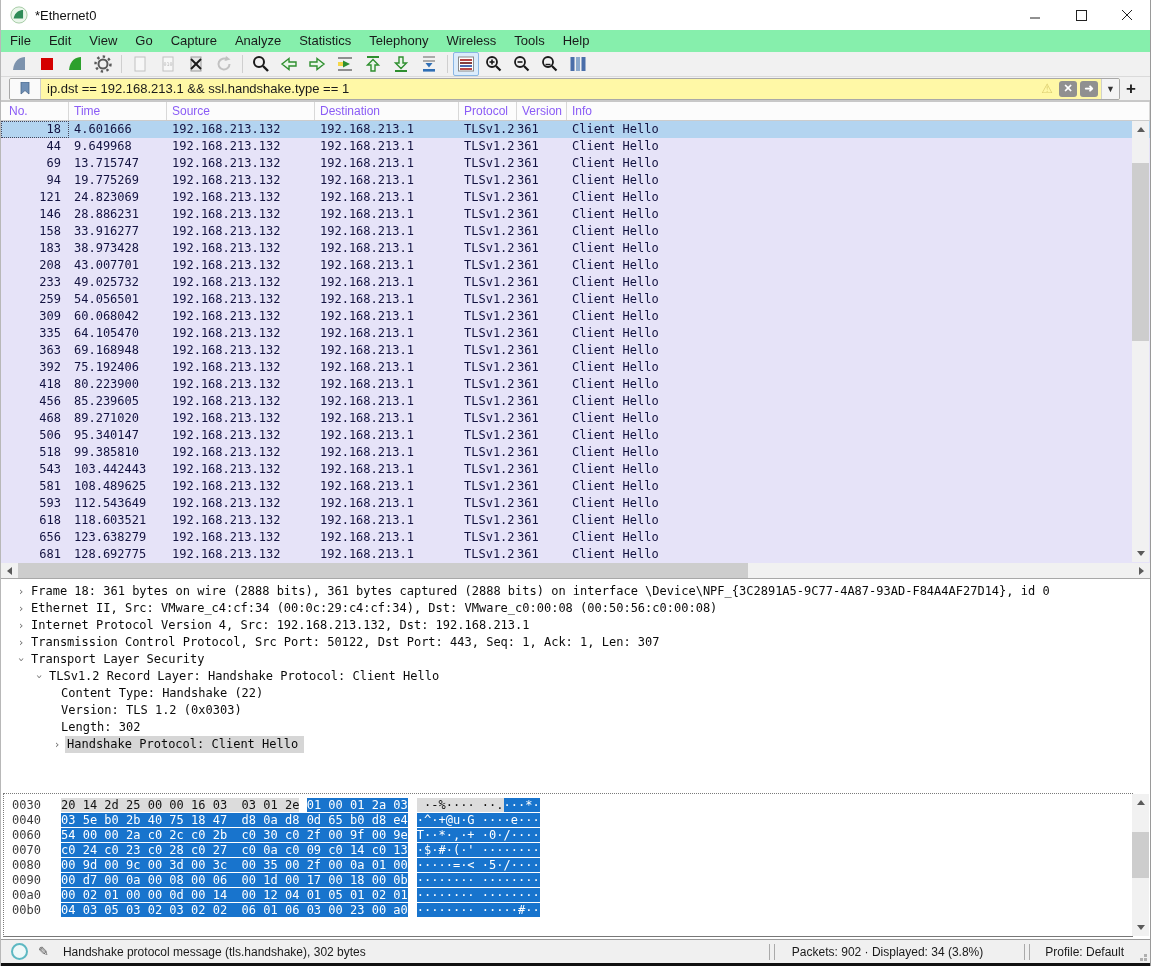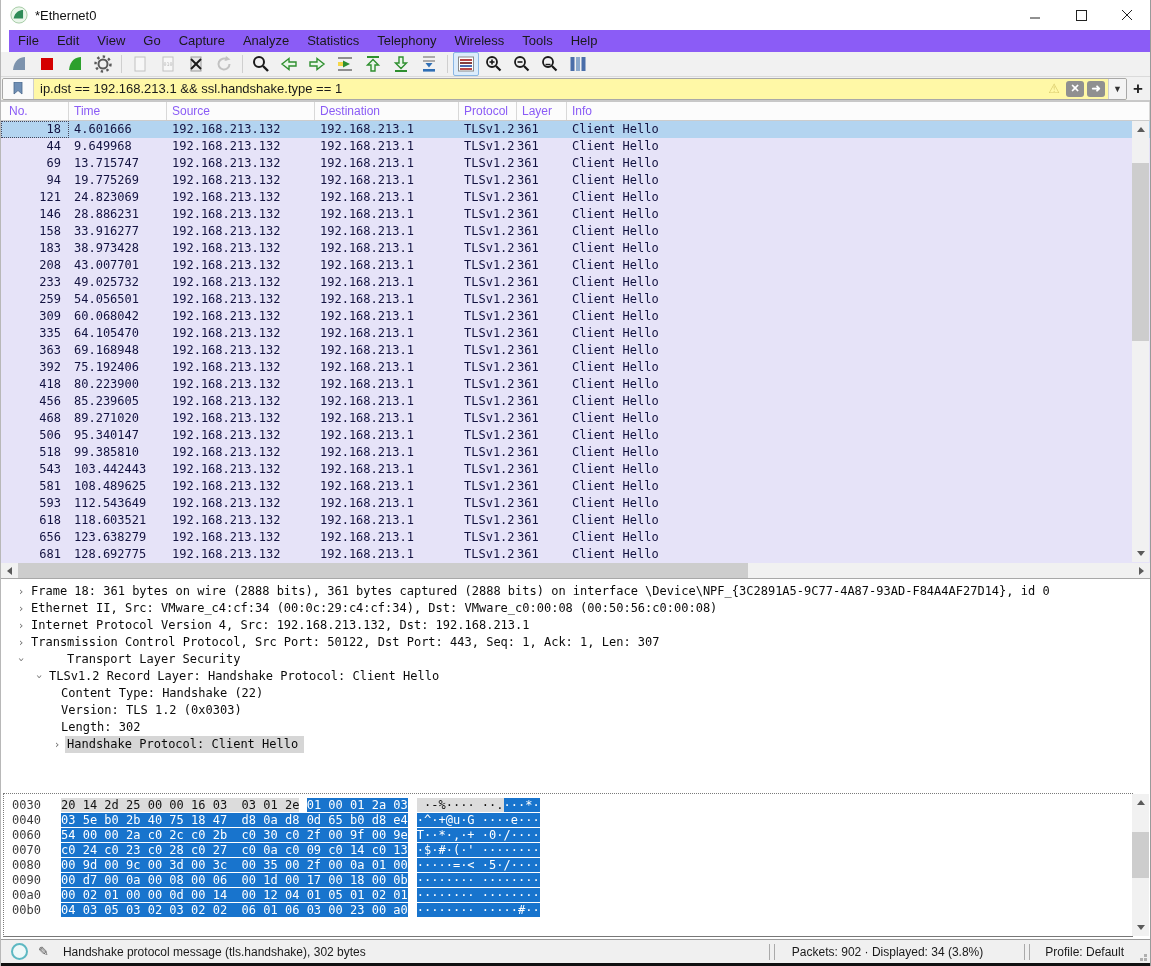--- a/index.html
+++ b/index.html
@@ -8,30 +8,30 @@
     font-family:"Liberation Sans",sans-serif;overflow:hidden;
     border-left:1px solid #b8b8b8;border-right:1px solid #9a9a9a;box-sizing:border-box;
   }
   
   .titlebar{position:absolute;left:0;top:0;right:0;height:30px;background:#ffffff;display:flex;align-items:center;}
   .app-icon{width:18px;height:18px;margin-left:9px;}
   .title-text{font-size:13px;color:#111;margin-left:7px;flex:1;}
   .win-btn{width:46px;height:30px;display:flex;align-items:center;justify-content:center;font-size:14px;color:#222;}
   .win-btn svg{display:block}
   
-  .menubar{position:absolute;left:0;top:30px;right:0;height:22px;background:#8b5cf6;display:flex;align-items:center;margin-left:8px;}
+  .menubar{position:absolute;left:0;top:30px;right:0;height:22px;background:#86efac;display:flex;align-items:center;}
   .menu-item{padding:0 9px;font-size:13px;color:#1a1a1a;line-height:22px;}
   
   .toolbar{position:absolute;left:0;top:52px;right:0;height:25px;background:#f1f1f1;border-bottom:1px solid #dadada;display:flex;align-items:center;padding-left:4px;box-sizing:border-box;}
   .tbtn{width:24px;height:22px;display:flex;align-items:center;justify-content:center;margin:0 1px;border:1px solid transparent;border-radius:2px;}
   .tbtn.active{background:#dcecfb;border-color:#8ab6e4;}
   .tbtn.disabled{opacity:.45;}
   .tsep{width:1px;height:18px;background:#cfcfcf;margin:0 4px;}
   
-  .filterbar{position:absolute;left:0;top:77px;right:0;height:24px;background:#f1f1f1;border-bottom:1px solid #c9c9c9;display:flex;align-items:center;box-sizing:border-box;padding:0 1px;}
+  .filterbar{position:absolute;left:0;top:77px;right:0;height:24px;background:#f1f1f1;border-bottom:1px solid #c9c9c9;display:flex;align-items:center;box-sizing:border-box;padding:0 8px;}
   .filter-field{flex:1;height:20px;border:1px solid #a8a8a8;border-radius:2px;background:#fff8a6;display:flex;align-items:center;overflow:hidden;}
   .bookmark-seg{width:30px;height:100%;background:#fafafa;border-right:1px solid #cfcfcf;display:flex;align-items:center;justify-content:center;}
   .filter-input{flex:1;border:none;outline:none;background:transparent;font-family:"Liberation Sans",sans-serif;font-size:13px;color:#1a1a1a;padding:0 6px;height:100%;}
   .warn-glyph{font-size:13px;color:rgba(186,166,60,.55);margin-right:6px;}
   .mini-btn{width:18px;height:16px;background:#909090;border-radius:3px;color:#fff;font-size:11px;font-weight:bold;display:flex;align-items:center;justify-content:center;margin-right:3px;line-height:1;}
   .chev-seg{width:17px;height:100%;background:#f4f4f4;border-left:1px solid #cfcfcf;display:flex;align-items:center;justify-content:center;font-size:9px;color:#333;}
   .plus-btn{width:22px;text-align:center;font-size:17px;color:#222;font-weight:bold;}
   
   .packetlist{position:absolute;left:0;top:101px;right:0;height:476px;background:#fff;border-top:1px solid #c8c8c8;box-sizing:border-box;}
   .plheader{display:grid;grid-template-columns:68px 98px 148px 144px 58px 50px 1fr;height:18px;background:#fcfcfc;border-bottom:1px solid #cccccc;font-size:12px;color:#8b5cf6;}
@@ -278,21 +278,21 @@
     <div class="plus-btn">+</div>
   </div>
 
   <div class="packetlist">
     <div class="plheader" id="plheader">
         <div class="hcell" style="padding-left: 8px;">No.</div>
         <div class="hcell">Time</div>
         <div class="hcell">Source</div>
         <div class="hcell">Destination</div>
         <div class="hcell">Protocol</div>
-        <div class="hcell">Layer</div>
+        <div class="hcell">Version</div>
         <div class="hcell">Info</div>
       </div>
     <div class="plrows" id="plrows">
         <div class="prow selected">
           <div class="c0">18</div>
           <div class="c1">4.601666</div>
           <div class="c2">192.168.213.132</div>
           <div class="c3">192.168.213.1</div>
           <div class="c4">TLSv1.2</div>
           <div class="c5">361</div>
@@ -554,21 +554,21 @@
         <span class="dtext">Ethernet II, Src: VMware_c4:cf:34 (00:0c:29:c4:cf:34), Dst: VMware_c0:00:08 (00:50:56:c0:00:08)</span>
       </div>
       <div class="dline" style="padding-left: 12px;">
         <span class="dexp">›</span>
         <span class="dtext">Internet Protocol Version 4, Src: 192.168.213.132, Dst: 192.168.213.1</span>
       </div>
       <div class="dline" style="padding-left: 12px;">
         <span class="dexp">›</span>
         <span class="dtext">Transmission Control Protocol, Src Port: 50122, Dst Port: 443, Seq: 1, Ack: 1, Len: 307</span>
       </div>
-      <div class="dline" style="padding-left: 12px; gap: 36px;">
+      <div class="dline" style="padding-left: 12px;">
         <span class="dexp open">›</span>
         <span class="dtext">Transport Layer Security</span>
       </div>
       <div class="dline" style="padding-left: 30px;">
         <span class="dexp open">›</span>
         <span class="dtext">TLSv1.2 Record Layer: Handshake Protocol: Client Hello</span>
       </div>
       <div class="dline" style="padding-left: 48px;">
         <span class="dspacer"></span>
         <span class="dtext">Content Type: Handshake (22)</span>

